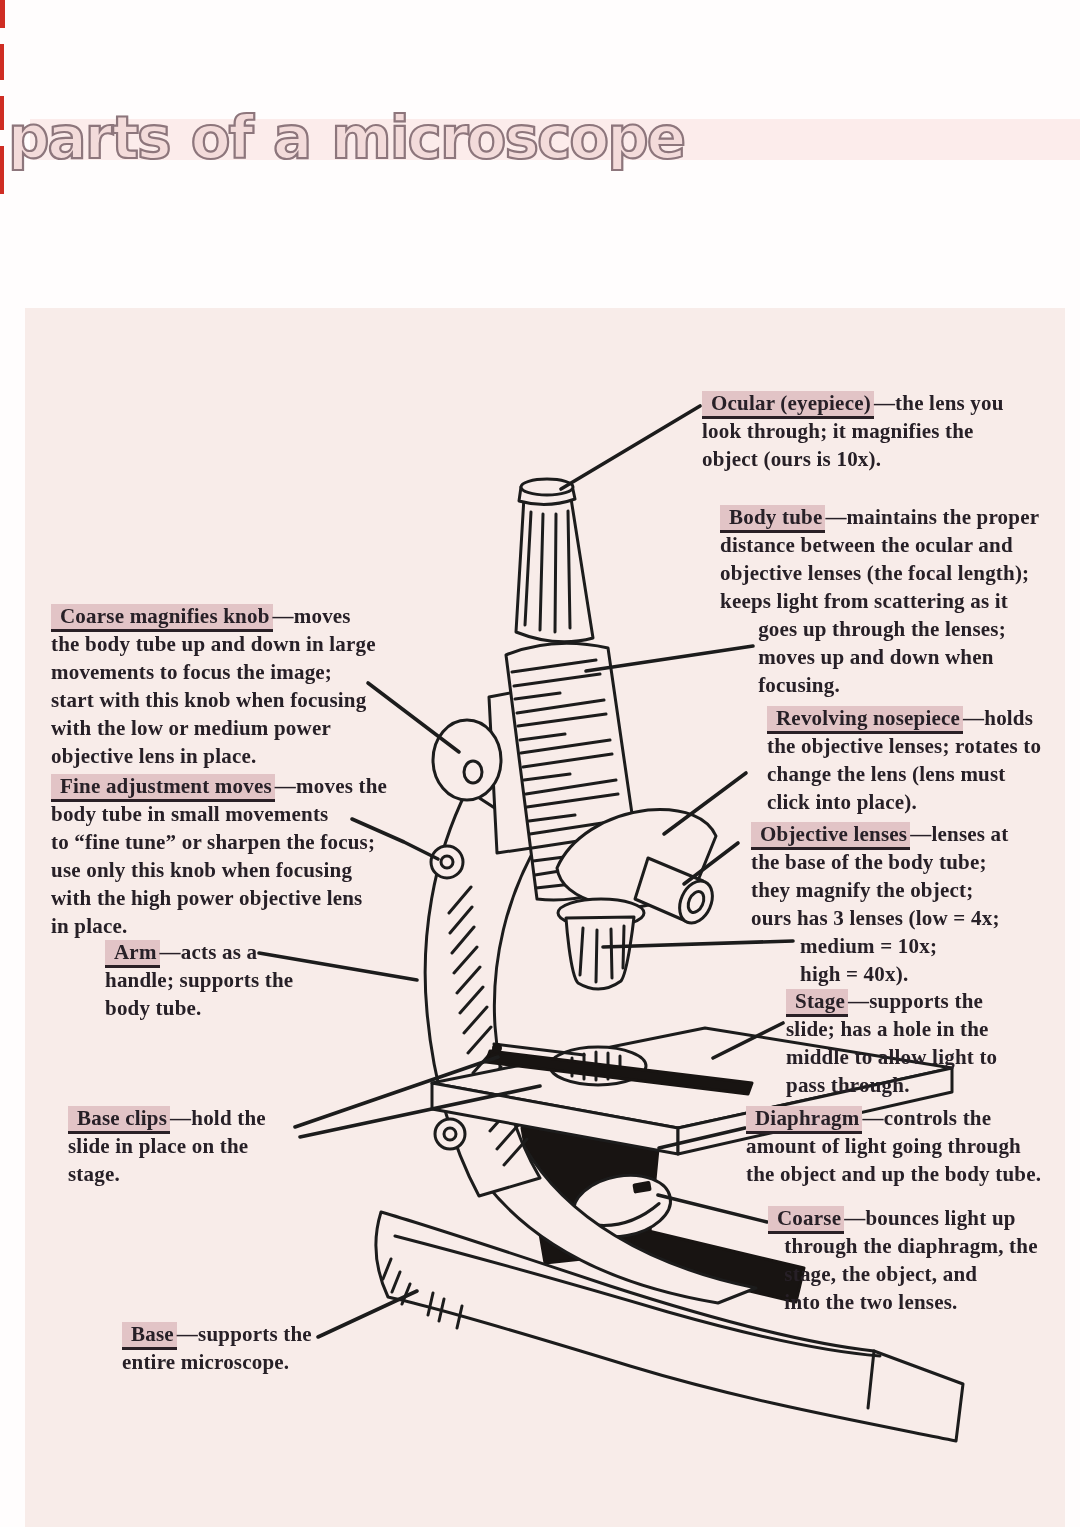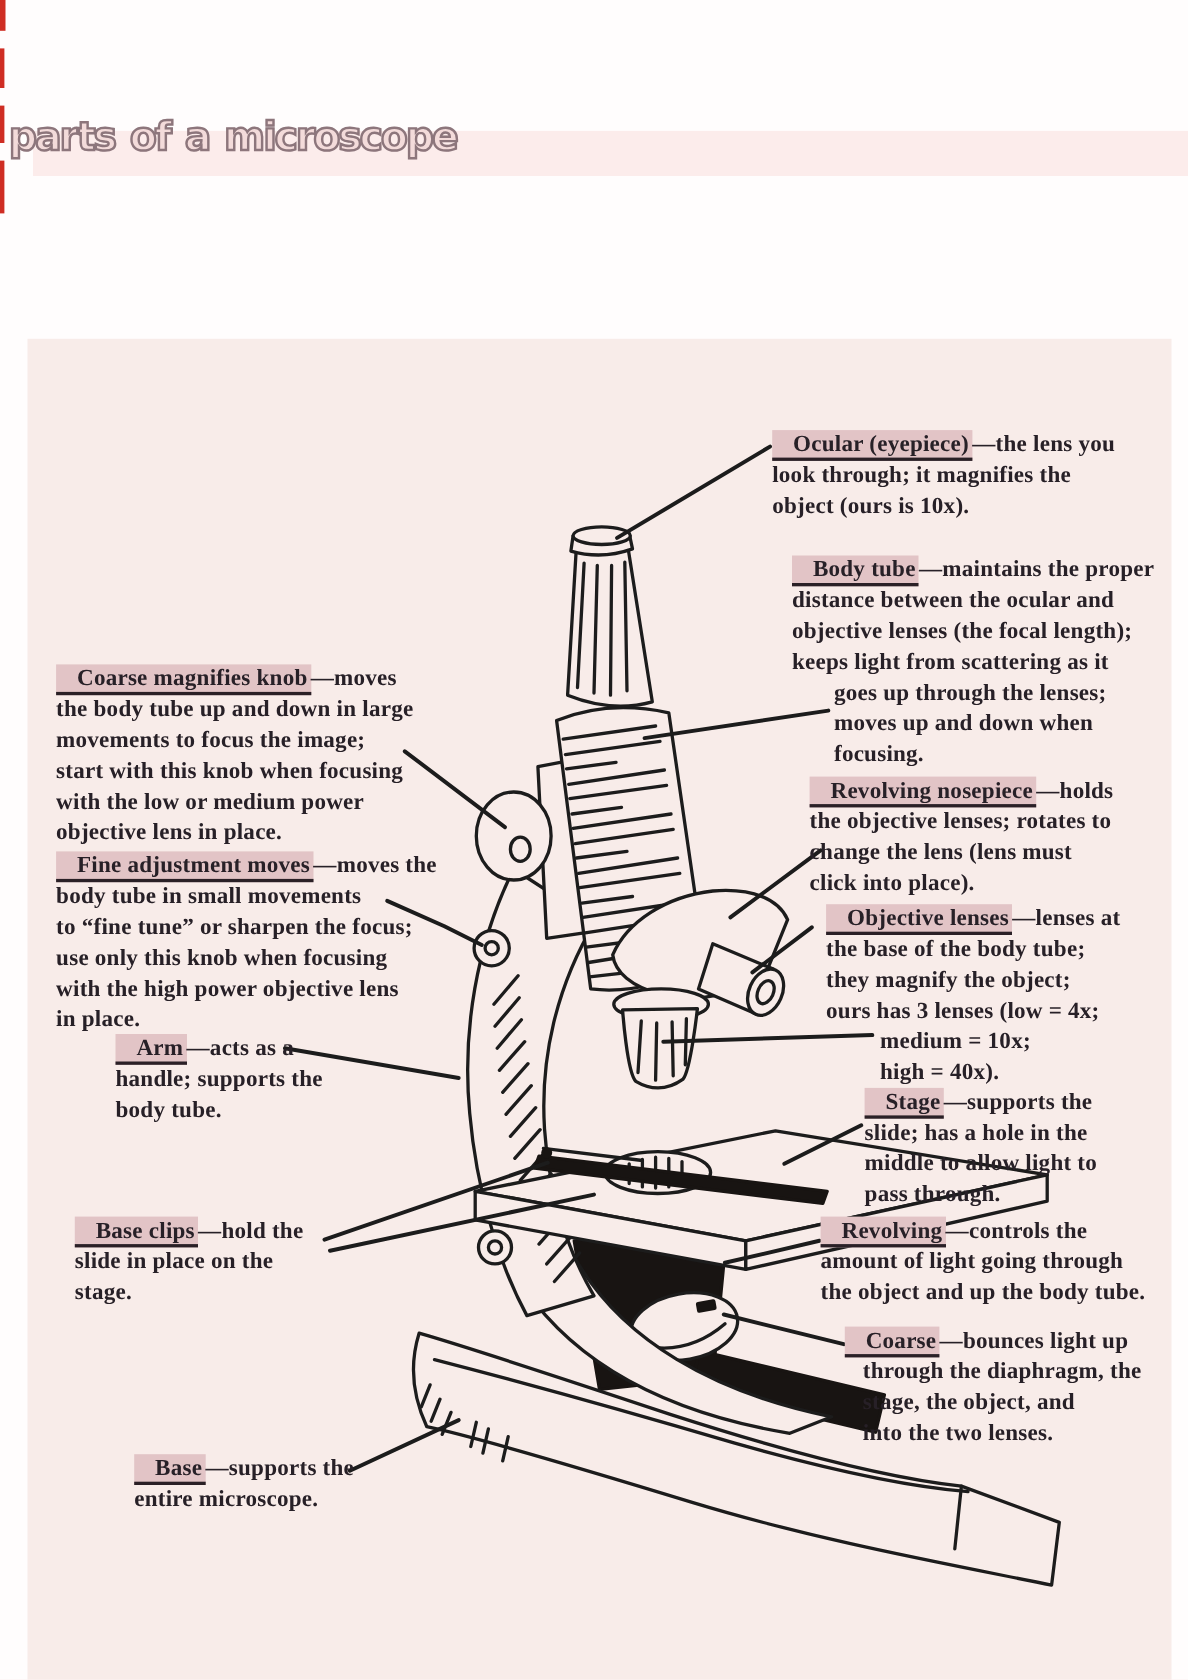--- a/index.html
+++ b/index.html
@@ -8,40 +8,40 @@
     background:#fffdfd;
     font-family:"Liberation Serif", serif;
   }
   .title-band{
     position:absolute;left:30px;top:119px;width:1050px;height:41px;
     background:#fcecEB;z-index:0;
   }
   .page-title{
     position:absolute;left:8px;top:104px;z-index:1;margin:0;
     font-family:"DejaVu Sans", sans-serif;
-    font-size:36px;font-weight:bold;letter-spacing:-2px;word-spacing:3px;
+    font-size:58px;font-weight:bold;letter-spacing:-2px;word-spacing:3px;
     color:#f3dbda;
     -webkit-text-stroke:2.2px #8d767c;
     text-shadow:0 0 1px #8d767c;
     white-space:nowrap;
   }
   .content-panel{
     position:absolute;left:25px;top:308px;width:1040px;height:1219px;
     background:#f8ece9;z-index:0;
   }
   svg.figure{position:absolute;left:0;top:0;z-index:1;}
   .label{
     position:absolute;z-index:2;
     white-space:pre-line;
     font:700 21px/28px "Liberation Serif", serif;
     color:#272027;letter-spacing:0.2px;
   }
   .term{
     background:#e2c4c6;
-    padding:0 3px 1px 19px;
+    padding:0 3px 1px 9px;
     border-bottom:3px solid #2a2026;
   }
   .edge-mark{position:absolute;left:0;background:#cf2d23;z-index:3;}
 </style>
 </head>
 <body>
 
 <div>
   <span class="edge-mark" style="top:0;width:5px;height:28px"></span>
   <span class="edge-mark" style="top:44px;width:4px;height:36px"></span>
@@ -155,38 +155,38 @@
 object (ours is 10x).</span></div>
 
 <div class="label" style="left:720px;top:503px"><span class="term">Body tube</span><span>—maintains the proper
 distance between the ocular and
 objective lenses (the focal length);
 keeps light from scattering as it
 &nbsp;&nbsp;&nbsp;&nbsp;&nbsp;&nbsp;&nbsp;goes up through the lenses;
 &nbsp;&nbsp;&nbsp;&nbsp;&nbsp;&nbsp;&nbsp;moves up and down when
 &nbsp;&nbsp;&nbsp;&nbsp;&nbsp;&nbsp;&nbsp;focusing.</span></div>
 
-<div class="label" style="left:736px;top:704px"><span class="term">Revolving nosepiece</span><span>—holds
+<div class="label" style="left:767px;top:704px"><span class="term">Revolving nosepiece</span><span>—holds
 the objective lenses; rotates to
 change the lens (lens must
 click into place).</span></div>
 
 <div class="label" style="left:751px;top:820px"><span class="term">Objective lenses</span><span>—lenses at
 the base of the body tube;
 they magnify the object;
 ours has 3 lenses (low = 4x;
 &nbsp;&nbsp;&nbsp;&nbsp;&nbsp;&nbsp;&nbsp;&nbsp;&nbsp;medium = 10x;
 &nbsp;&nbsp;&nbsp;&nbsp;&nbsp;&nbsp;&nbsp;&nbsp;&nbsp;high = 40x).</span></div>
 
 <div class="label" style="left:786px;top:987px"><span class="term">Stage</span><span>—supports the
 slide; has a hole in the
 middle to allow light to
 pass through.</span></div>
 
-<div class="label" style="left:746px;top:1104px"><span class="term">Revolving</span><span>—controls the
+<div class="label" style="left:746px;top:1104px"><span class="term">Diaphragm</span><span>—controls the
 amount of light going through
 the object and up the body tube.</span></div>
 
 <div class="label" style="left:768px;top:1204px"><span class="term">Coarse</span><span>—bounces light up
 &nbsp;&nbsp;&nbsp;through the diaphragm, the
 &nbsp;&nbsp;&nbsp;stage, the object, and
 &nbsp;&nbsp;&nbsp;into the two lenses.</span></div>
 
 <div class="label" style="left:51px;top:602px"><span class="term">Coarse magnifies knob</span><span>—moves
 the body tube up and down in large

